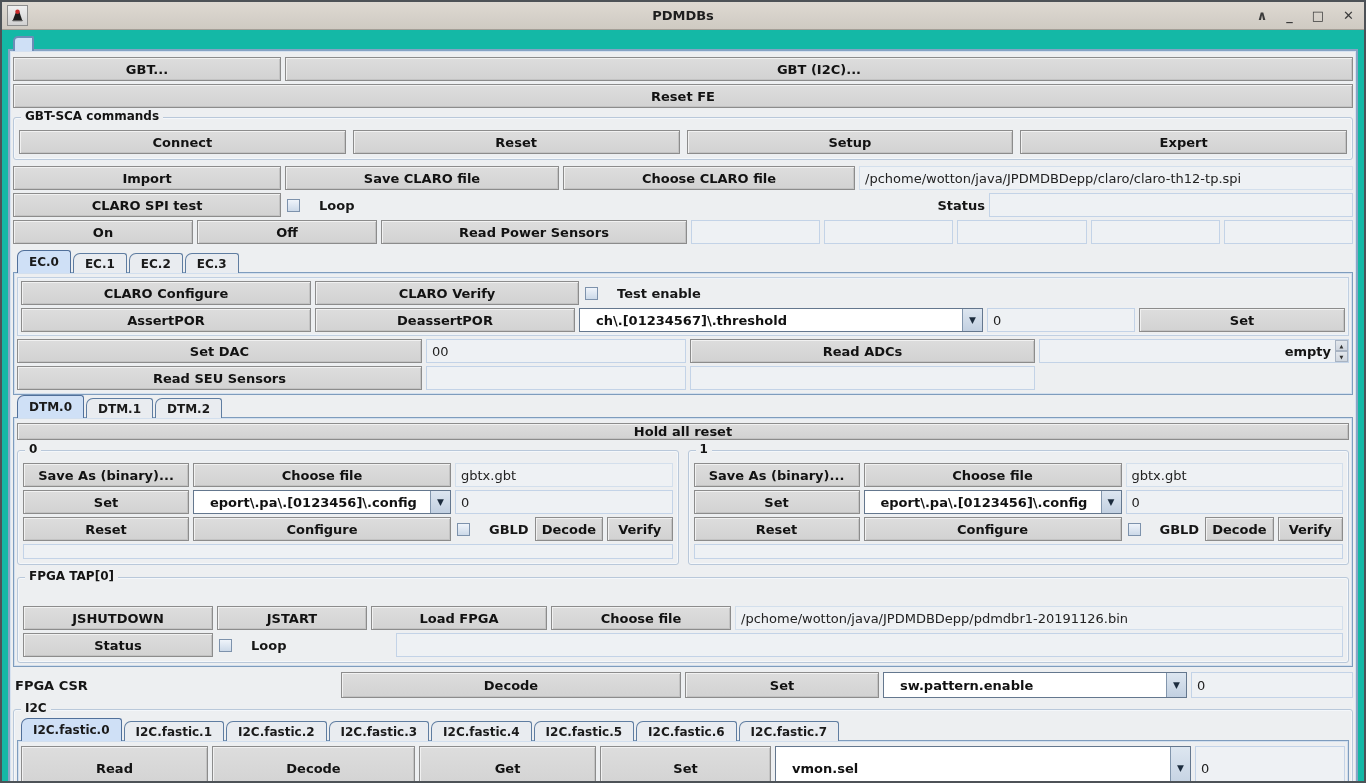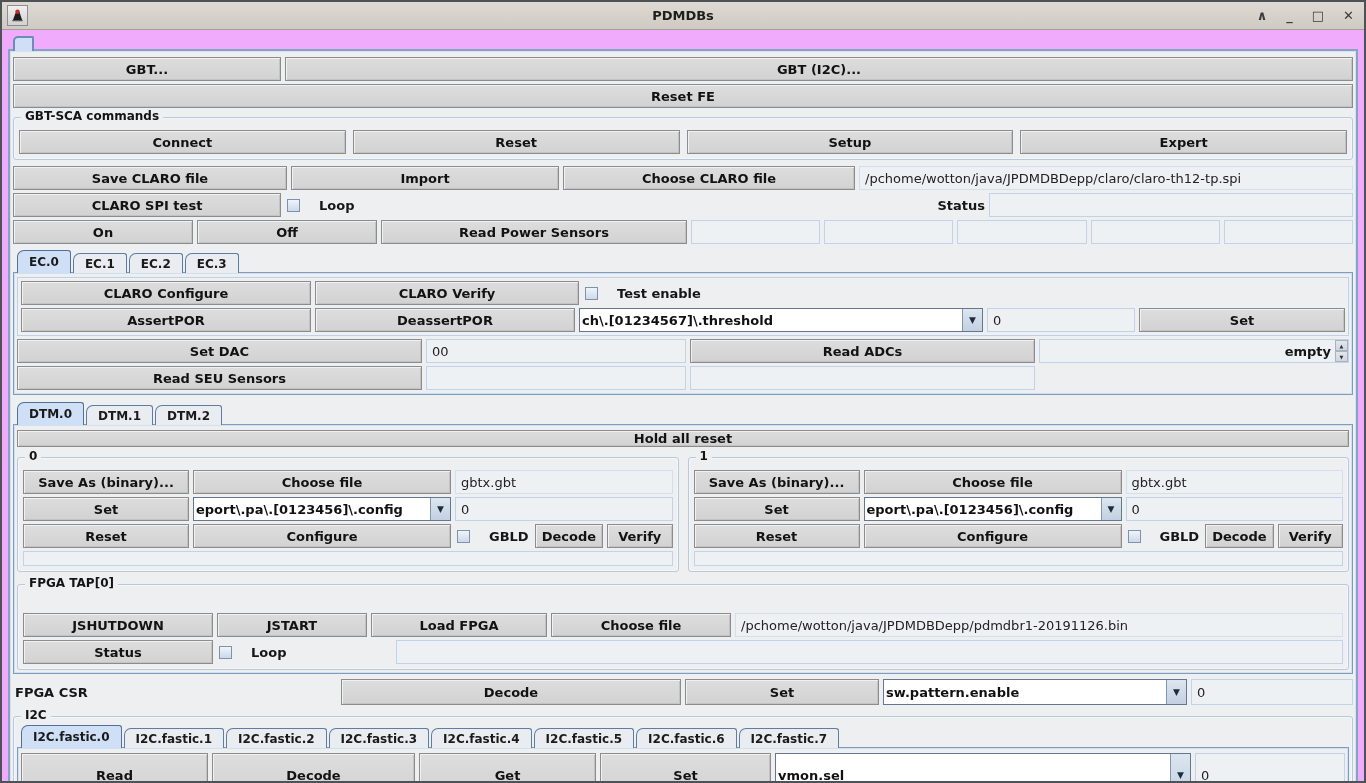--- a/index.html
+++ b/index.html
@@ -5,21 +5,21 @@
   * { box-sizing: border-box; margin: 0; padding: 0; }
   html,body { width:1366px; height:783px; }
   body {
     font-family: "DejaVu Sans", "Liberation Sans", sans-serif;
     font-size: 13px;
     background: #888;
   }
   .window {
     width:1366px; height:783px;
     border:2px solid #4d5257;
-    background:#f0abfc;
+    background:#14b8a6;
     display:flex; flex-direction:column;
     overflow:hidden;
   }
   
   .titlebar {
     flex:0 0 28px;
     background:linear-gradient(#ded9d2,#cfcac2);
     border-bottom:1px solid #a39e96;
     display:flex; align-items:center;
     position:relative;
@@ -75,21 +75,21 @@
     height:24px; padding:0 5px; overflow:hidden; white-space:nowrap;
   }
   .label { font-weight:bold; color:#161616; display:flex; align-items:center; white-space:nowrap; }
   .combo {
     background:#ffffff;
     border:1px solid #64778e;
     display:flex; align-items:stretch;
     height:24px; font-weight:bold; font-size:13px; color:#111;
     overflow:hidden;
   }
-  .combo-text { flex:1; display:flex; align-items:center; padding:0 2px; white-space:nowrap; overflow:hidden; }
+  .combo-text { flex:1; display:flex; align-items:center; padding:0 16px; white-space:nowrap; overflow:hidden; }
   .combo-arrow {
     flex:0 0 20px;
     background:linear-gradient(#dde6f0,#c2d0e1);
     border-left:1px solid #8296ad;
     display:flex; align-items:center; justify-content:center;
     font-size:9px; color:#1c2c3e;
   }
   .cb-wrap { display:flex; align-items:center; gap:19px; font-weight:bold; color:#161616; white-space:nowrap; padding:0 2px; }
   .checkbox {
     width:13px; height:13px;
@@ -184,22 +184,22 @@
         <span class="gtitle">GBT-SCA commands</span>
         <div class="row" style="gap:7px;margin-top:2px">
           <div class="btn" style="flex:1">Connect</div>
           <div class="btn" style="flex:1">Reset</div>
           <div class="btn" style="flex:1">Setup</div>
           <div class="btn" style="flex:1">Expert</div>
         </div>
       </div>
 
       <div class="row" style="margin-top:6px">
+        <div class="btn" style="flex:0 0 268px">Import</div>
         <div class="btn" style="flex:0 0 274px">Save CLARO file</div>
-        <div class="btn" style="flex:0 0 268px">Import</div>
         <div class="btn" style="flex:0 0 292px">Choose CLARO file</div>
         <div class="field pathtext" style="flex:1">/pchome/wotton/java/JPDMDBDepp/claro/claro-th12-tp.spi</div>
       </div>
 
       <div class="row">
         <div class="btn" style="flex:0 0 268px">CLARO SPI test</div>
         <label class="cb-wrap">
           <span class="checkbox"></span>
           <span>Loop</span>
         </label>
@@ -262,21 +262,21 @@
           </div>
           <div class="row" style="margin-bottom:1px">
             <div class="btn" style="flex:0 0 405px">Read SEU Sensors</div>
             <div class="field" style="flex:0 0 260px"></div>
             <div class="field" style="flex:0 0 345px"></div>
             <div class="spacer"></div>
           </div>
         </div>
       </div>
 
-      <div style="margin-top:7px">
+      <div style="">
         <div class="tabs">
           <div class="tab selected">DTM.0</div>
           <div class="tab">DTM.1</div>
           <div class="tab">DTM.2</div>
         </div>
         <div class="tabpane">
           <div class="row" style="margin-top:1px">
             <div class="btn" style="flex:1;height:17px">Hold all reset</div>
           </div>
 

